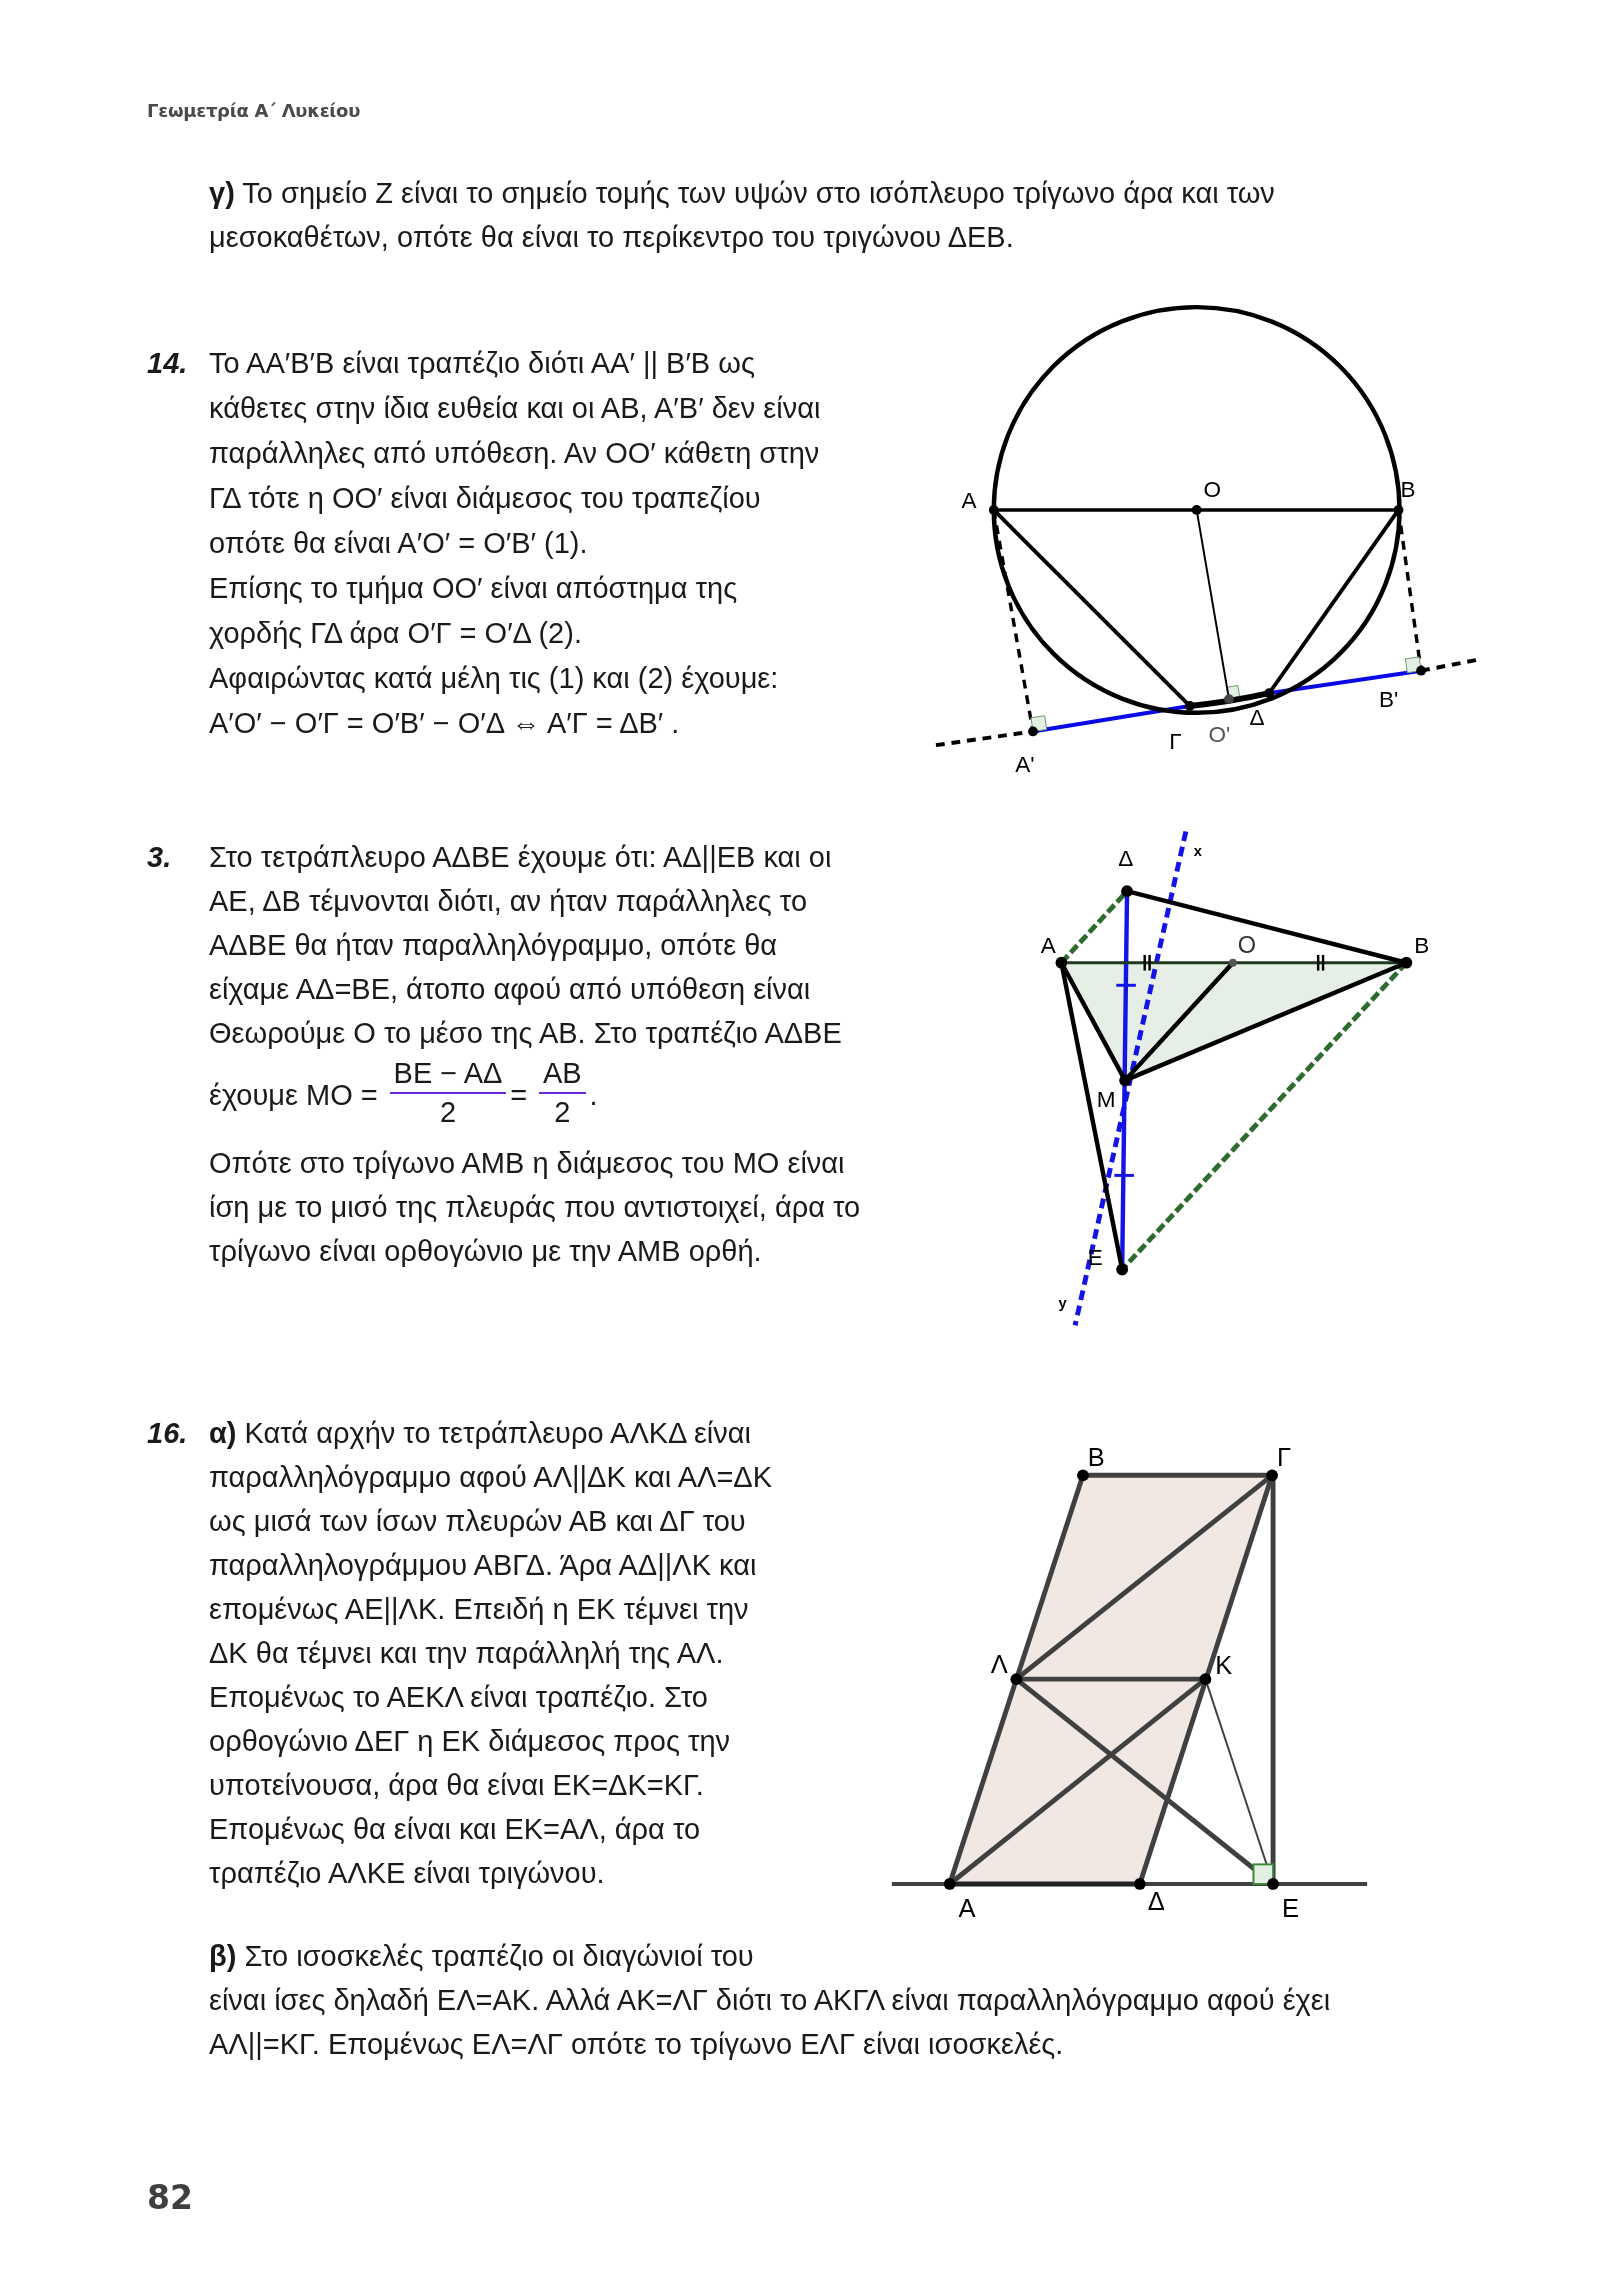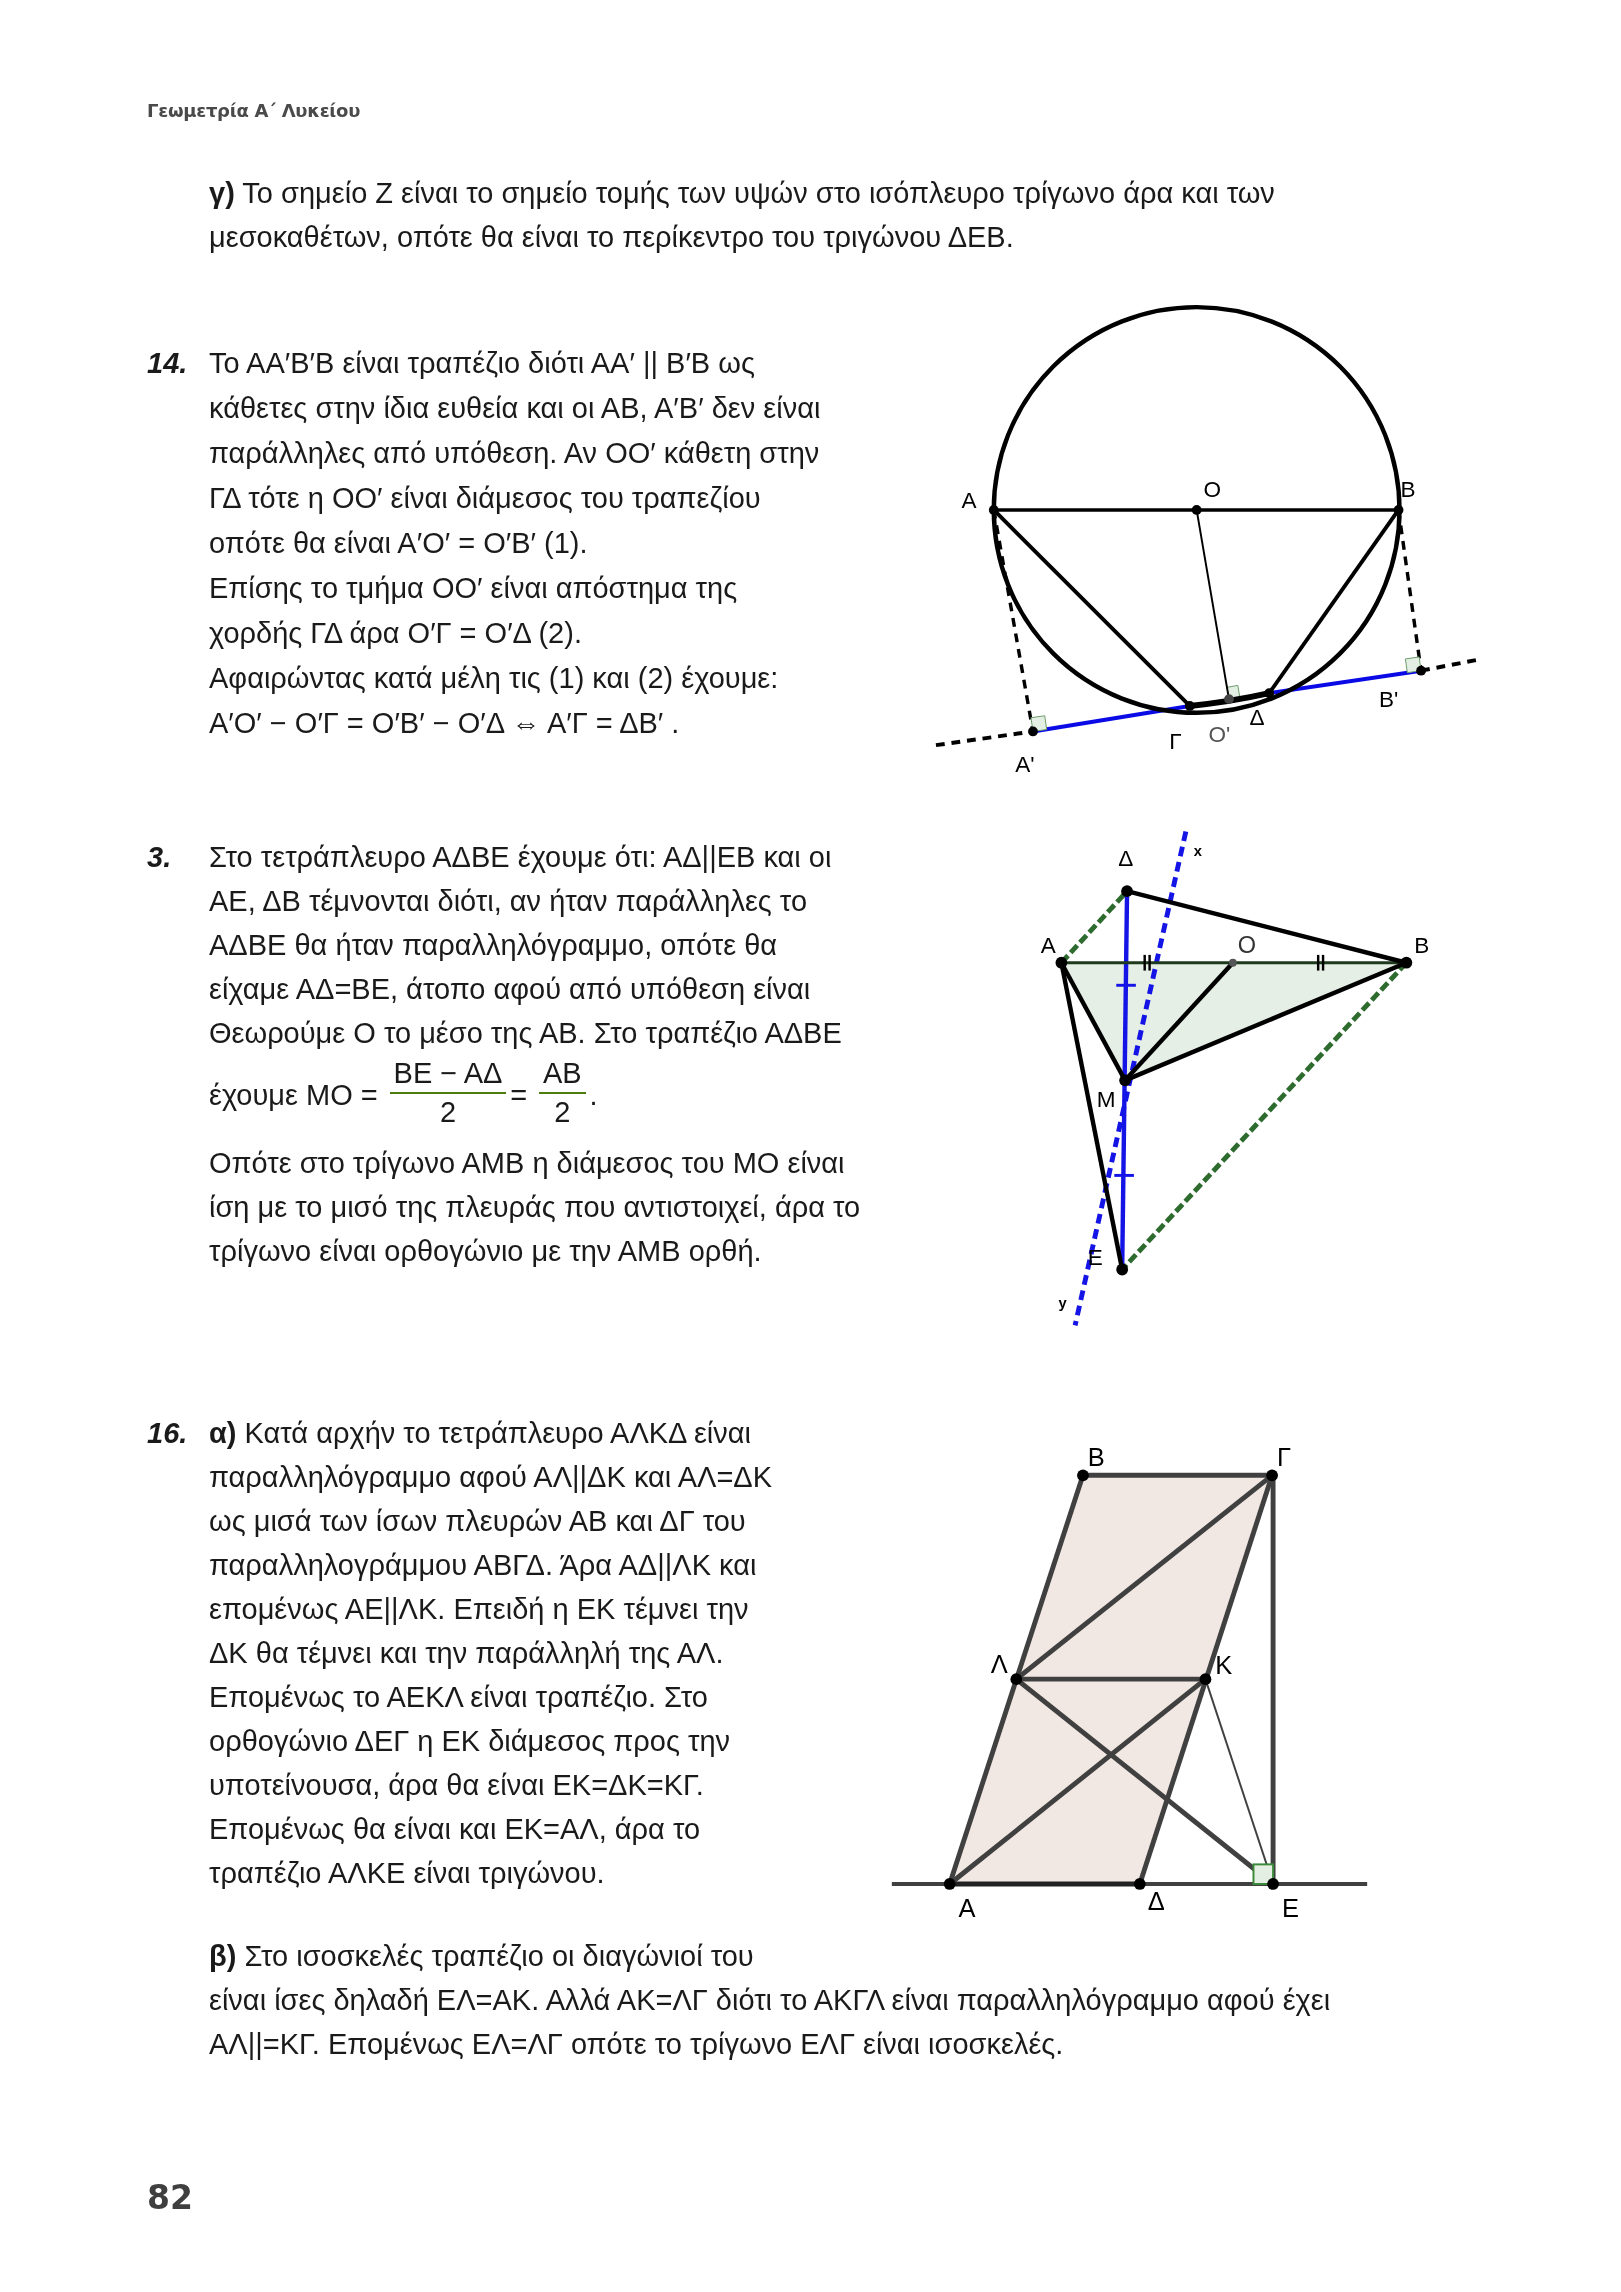--- a/index.html
+++ b/index.html
@@ -7,21 +7,21 @@
          font-family: "Liberation Sans", "DejaVu Sans", sans-serif; color: #1a1a1a; }
   .running-head { position: absolute; left: 147px; top: 100px; font-size: 18px; font-weight: bold;
                   color: #4a4a4a; font-family: "DejaVu Sans", sans-serif; letter-spacing: -0.3px; }
   .page-number { position: absolute; left: 147px; top: 2178px; font-size: 33px; font-weight: bold;
                  color: #3f3f3f; font-family: "DejaVu Sans", sans-serif; }
   .para { position: absolute; font-size: 29px; line-height: 44px; white-space: nowrap; }
   .para .line { display: block; }
   .num { font-weight: bold; position: absolute; left: -62px; font-style: italic; }
   .bold { font-weight: bold; }
   .frac { display: inline-block; vertical-align: middle; text-align: center; position: relative; top: -3.9px; margin: 0 3.9px; }
-  .frac .n { display: block; border-bottom: 2px solid #4d7c0f; padding: 0 3.9px; line-height: 37px; }
+  .frac .n { display: block; border-bottom: 2px solid #6d28d9; padding: 0 3.9px; line-height: 37px; }
   .frac .d { display: block; line-height: 37px; }
   .fig { position: absolute; left: 0; top: 0; width: 1621px; height: 2293px; pointer-events: none; }
   .fig text { font-family: "Liberation Sans", "DejaVu Sans", sans-serif; }
 </style>
 </head>
 <body>
 
 <div class="running-head">Γεωμετρία Α΄ Λυκείου</div>
 
 <div class="para" style="left:209px; top:171px;">

